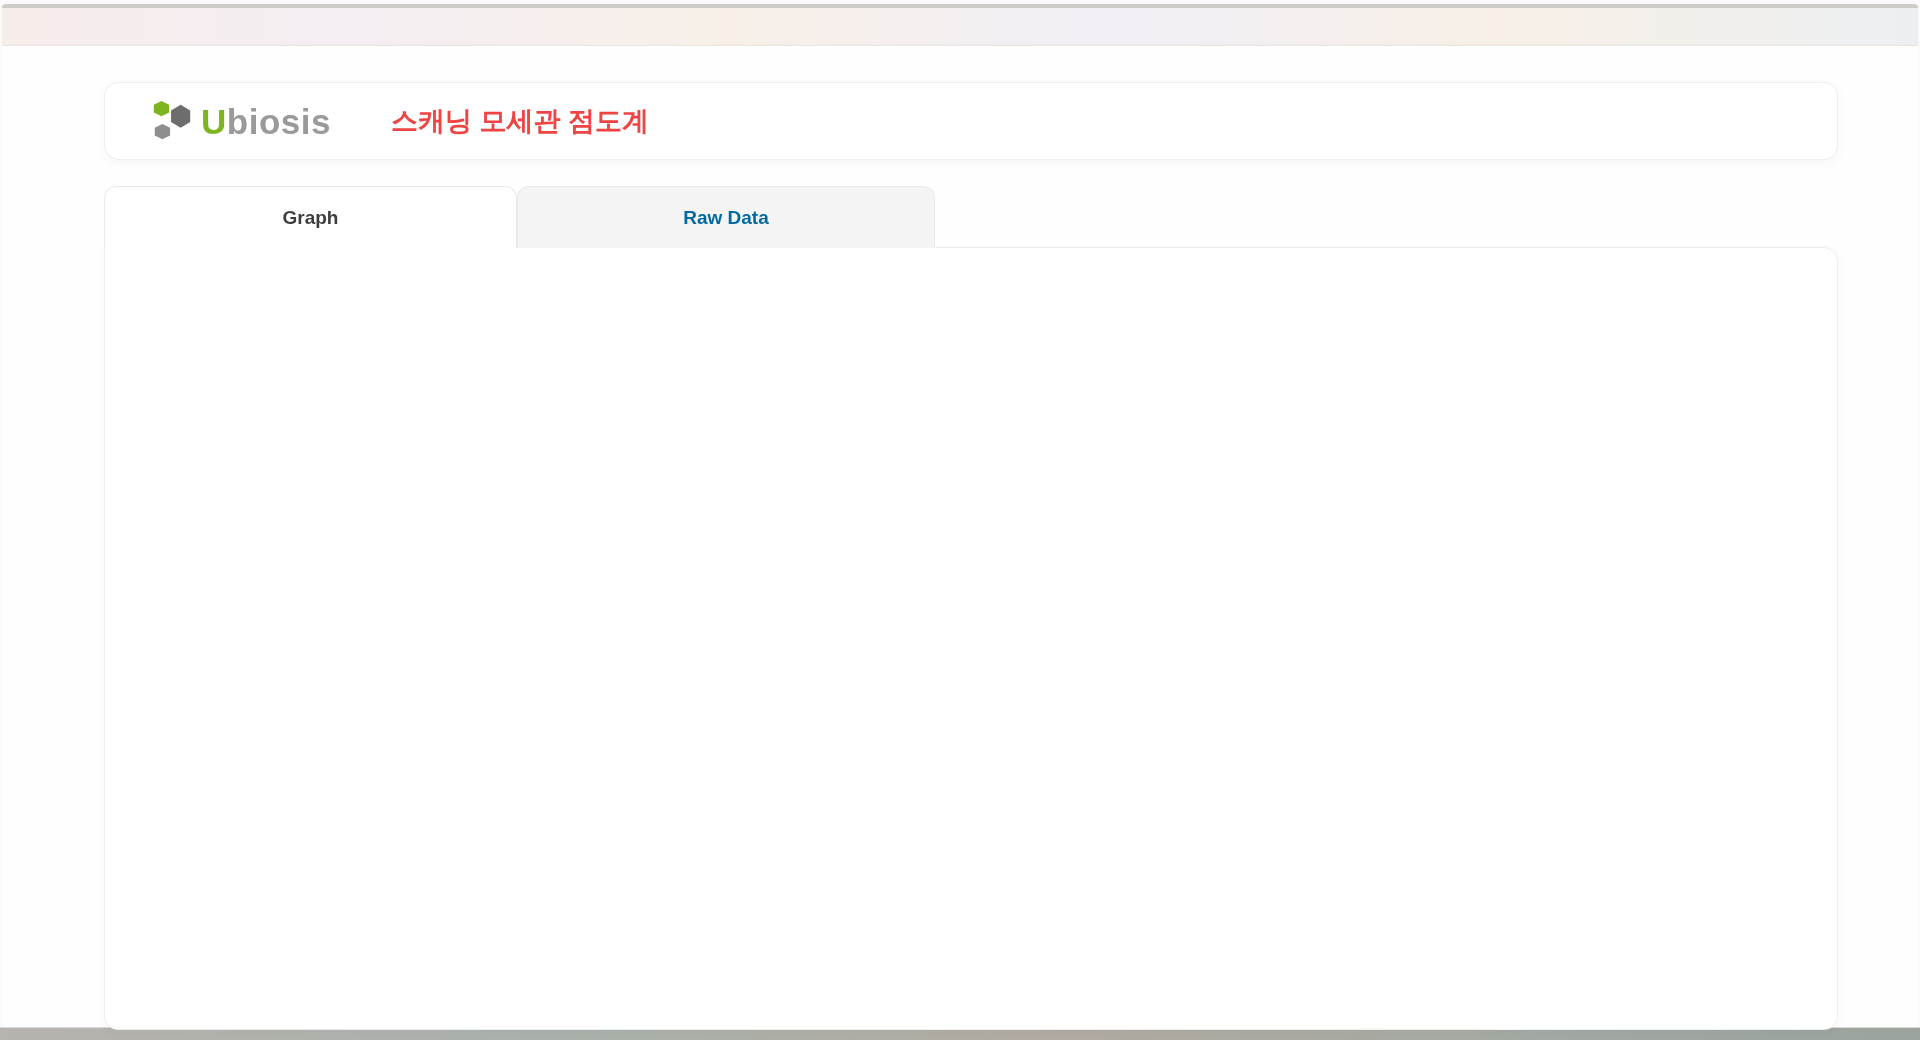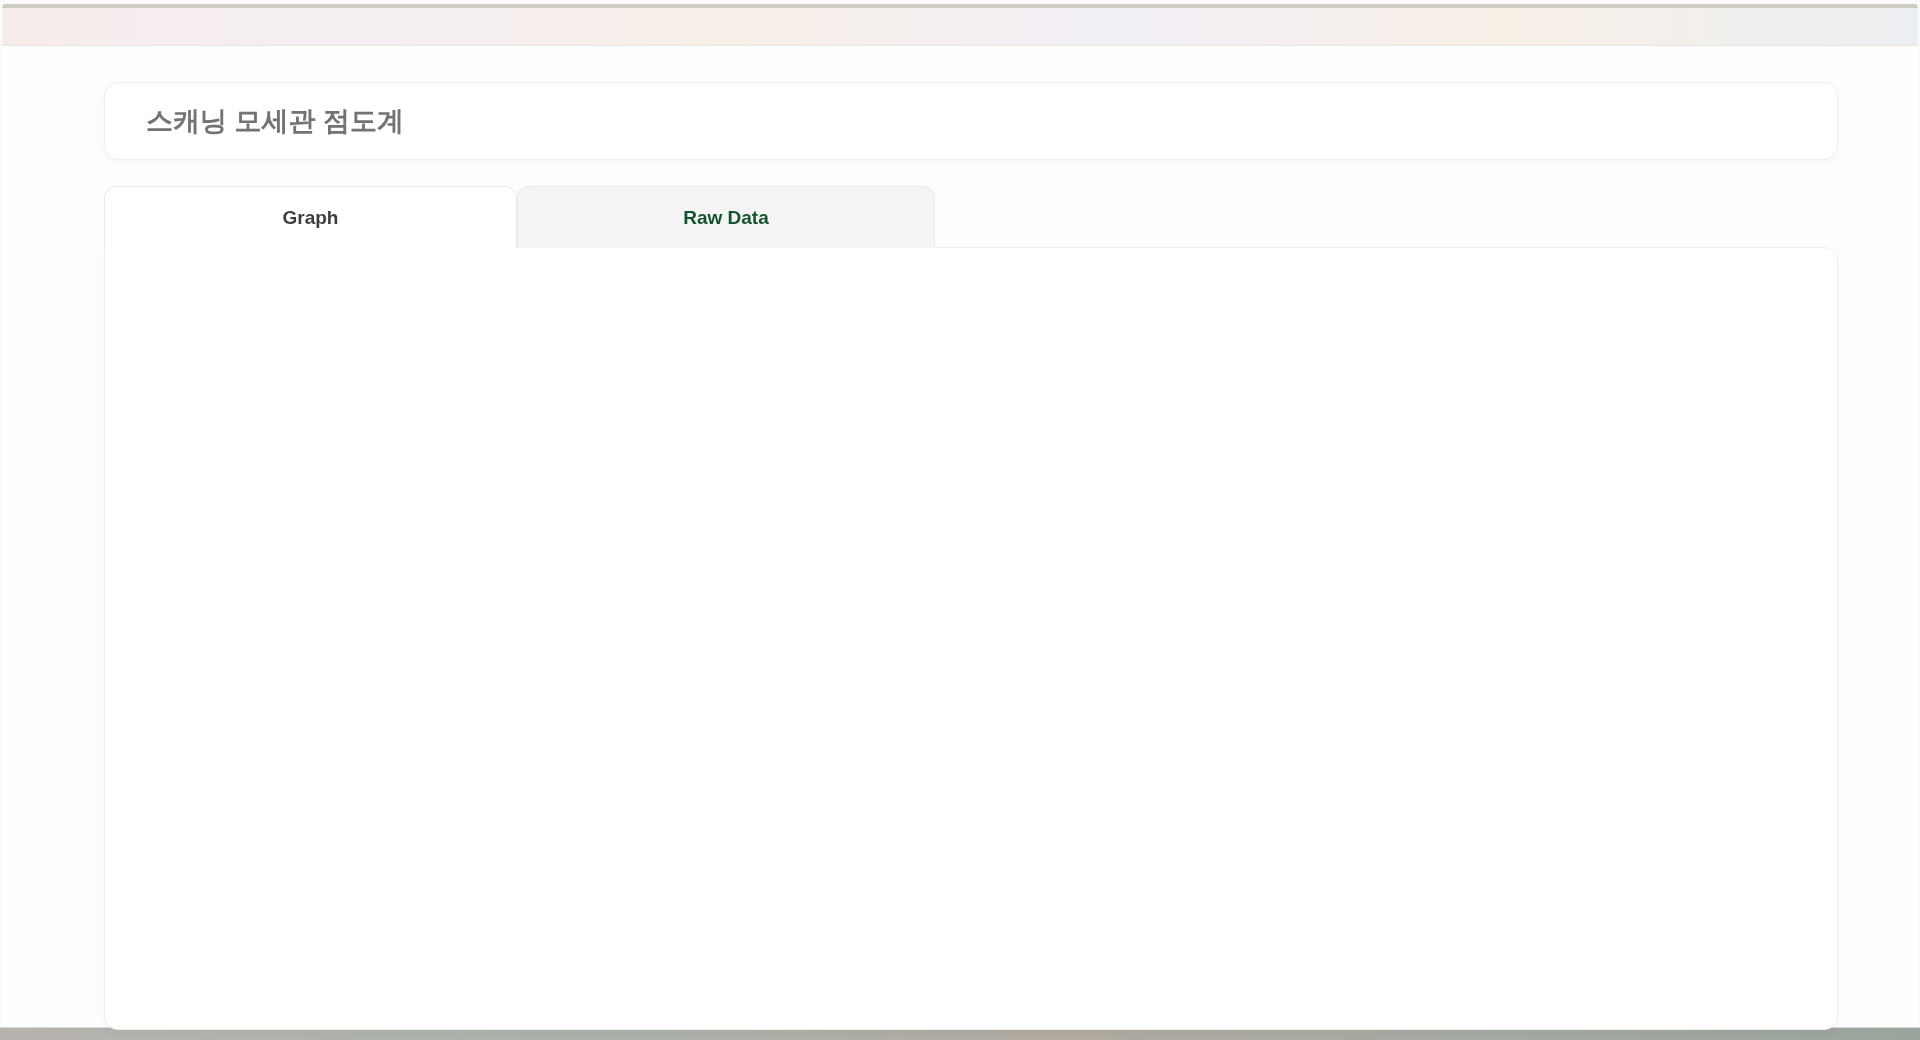--- a/index.html
+++ b/index.html
@@ -23,29 +23,29 @@
   .card { position:absolute; background:#fff; border:1px solid #efeeee;
     border-radius:14px; box-shadow:0 3px 10px rgba(90,90,110,.05); }
 
   
   .header-card { left:104px; top:82px; width:1734px; height:78px;
     display:flex; align-items:center; }
   .logo { display:flex; align-items:center; gap:6px; margin-left:44px; }
   .brand { font-size:35px; font-weight:bold; letter-spacing:.5px; line-height:1; }
   .brand .u { color:#7cb51f; }
   .brand .rest { color:#9a9a9a; }
-  .app-title { margin-left:41px; font-size:27px; font-weight:bold; color:#737373;
+  .app-title { margin-left:60px; font-size:27px; font-weight:bold; color:#ef4444;
     font-family:"Liberation Sans","DejaVu Sans",sans-serif; }
 
   
   .tab { position:absolute; top:186px; height:62px; display:flex; align-items:center;
     justify-content:center; font-size:19px; font-weight:bold;
     border:1px solid #e9e9e9; border-bottom:none; border-radius:12px 12px 0 0; cursor:pointer; }
   .tab-result { left:104px; width:413px; background:#fff; color:#3d3d3d; z-index:3; }
-  .tab-raw { left:517px; width:418px; background:#f4f4f4; color:#14532d; z-index:2; }
+  .tab-raw { left:517px; width:418px; background:#f4f4f4; color:#0369a1; z-index:2; }
 
   .content-card { left:104px; top:247px; width:1734px; height:783px;
     border-radius:0 14px 14px 14px; z-index:1; }
 
   .card-title { display:flex; align-items:center; gap:13px; padding:19px 24px 13px;
     font-size:19px; font-weight:bold; color:#5d5d5d; }
   .card-title svg { flex:0 0 auto; }
 
   
   .fi-card { left:128px; top:278px; width:1104px; height:160px; border-radius:10px; }
@@ -85,20 +85,28 @@
   .sv-row.hl > div { color:#cc1414; }
 </style>
 </head>
 <body>
 
 <div class="top-edge"></div>
 <div class="top-bar"></div>
 <div class="sheet"></div>
 
 <div class="card header-card">
+  <div class="logo">
+    <svg width="46" height="44" viewBox="0 0 48 44">
+      <polygon points="13,1 21,5 21,13 13,17 5,13 5,5" fill="#7cb51f"></polygon>
+      <polygon points="33,5 43,11 43,23 33,29 23,23 23,11" fill="#6d6d6d"></polygon>
+      <polygon points="14,25 22,29 22,37 14,41 6,37 6,29" fill="#8e8e8e"></polygon>
+    </svg>
+    <div class="brand"><span class="u">U</span><span class="rest">biosis</span></div>
+  </div>
   <div class="app-title">스캐닝 모세관 점도계</div>
 </div>
 
 <div class="tab tab-result">Graph</div>
 <div class="tab tab-raw">Raw Data</div>
 
 <div class="card content-card"></div>
 
 <div class="card fi-card">
   <div class="card-title">

